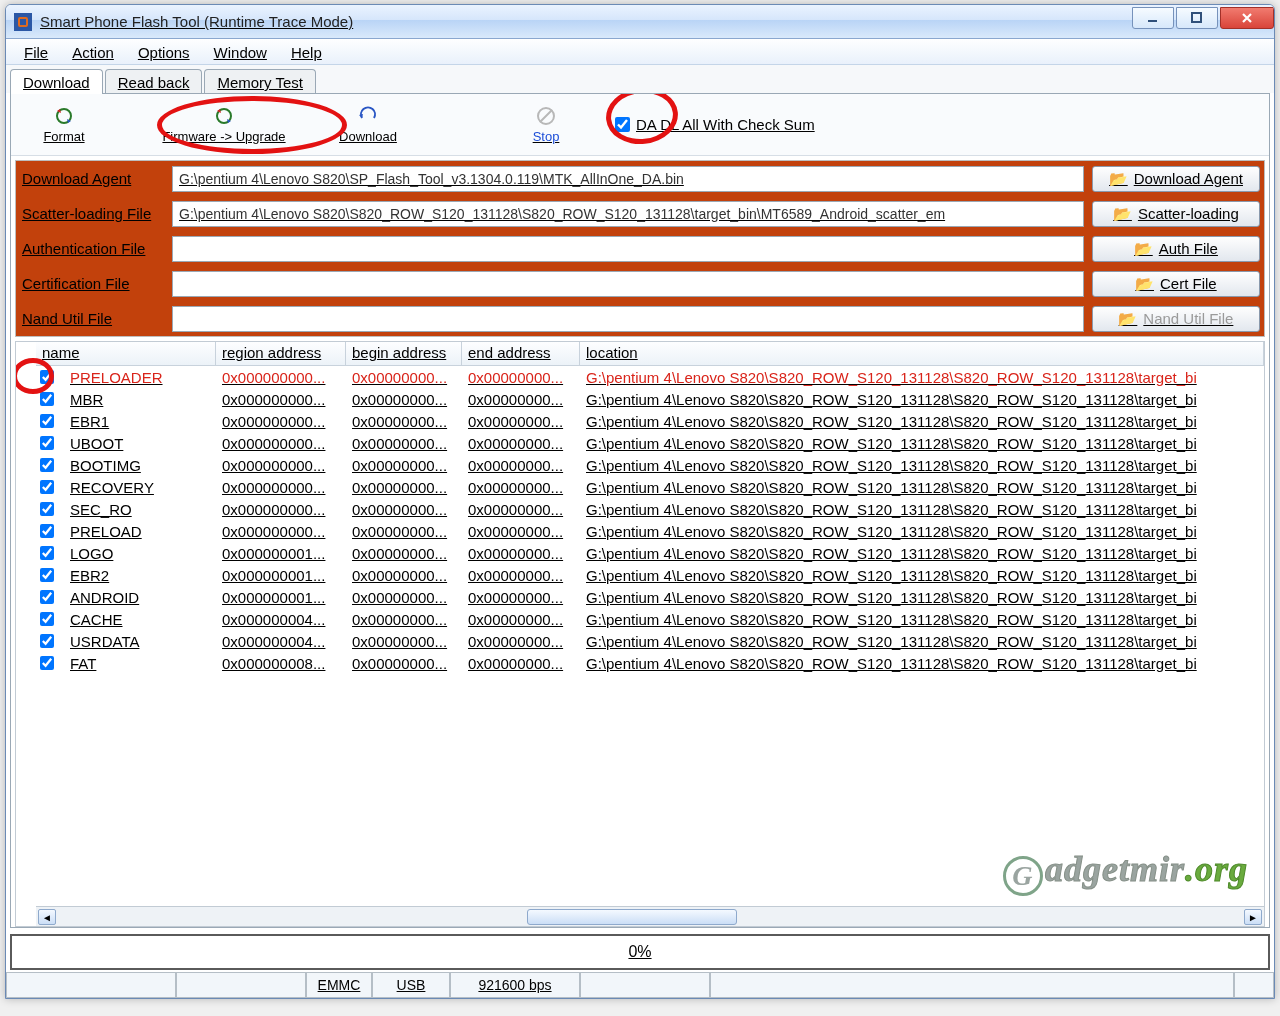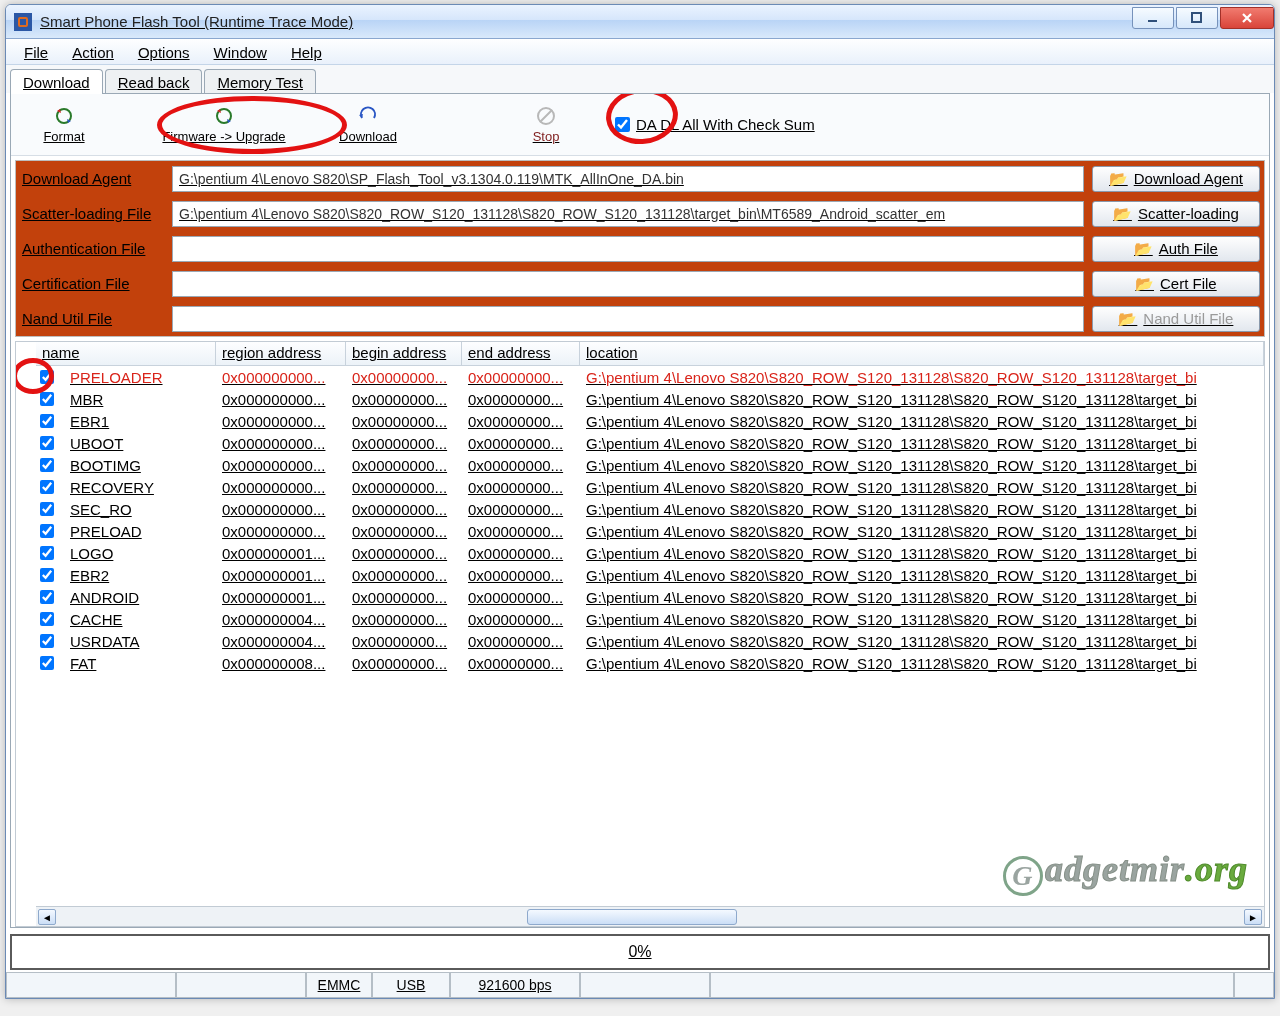--- a/index.html
+++ b/index.html
@@ -106,21 +106,21 @@
     border-bottom:1px solid #d7dee6;
     gap: 26px;
   }
   .tool-btn {
     display:flex; flex-direction:column; align-items:center;
     min-width:86px;
     padding:4px 6px;
     font-size:13px;
     cursor:default;
   }
-  .tool-btn.disabled { color:#7f1d1d; }
+  .tool-btn.disabled { color:#1d4ed8; }
   .tool-icon { width:22px; height:22px; margin-bottom:2px; display:flex; align-items:center; justify-content:center;}
   .spacer-flex { flex:0 0 40px; }
   .checkbox-row { display:flex; align-items:center; gap:6px; font-size:15px; }
   .checkbox-row input { width:15px; height:15px; }
   
   .red-circle {
     position: absolute;
     border: 5px solid #e31212;
     border-radius: 50%;
     pointer-events: none;

